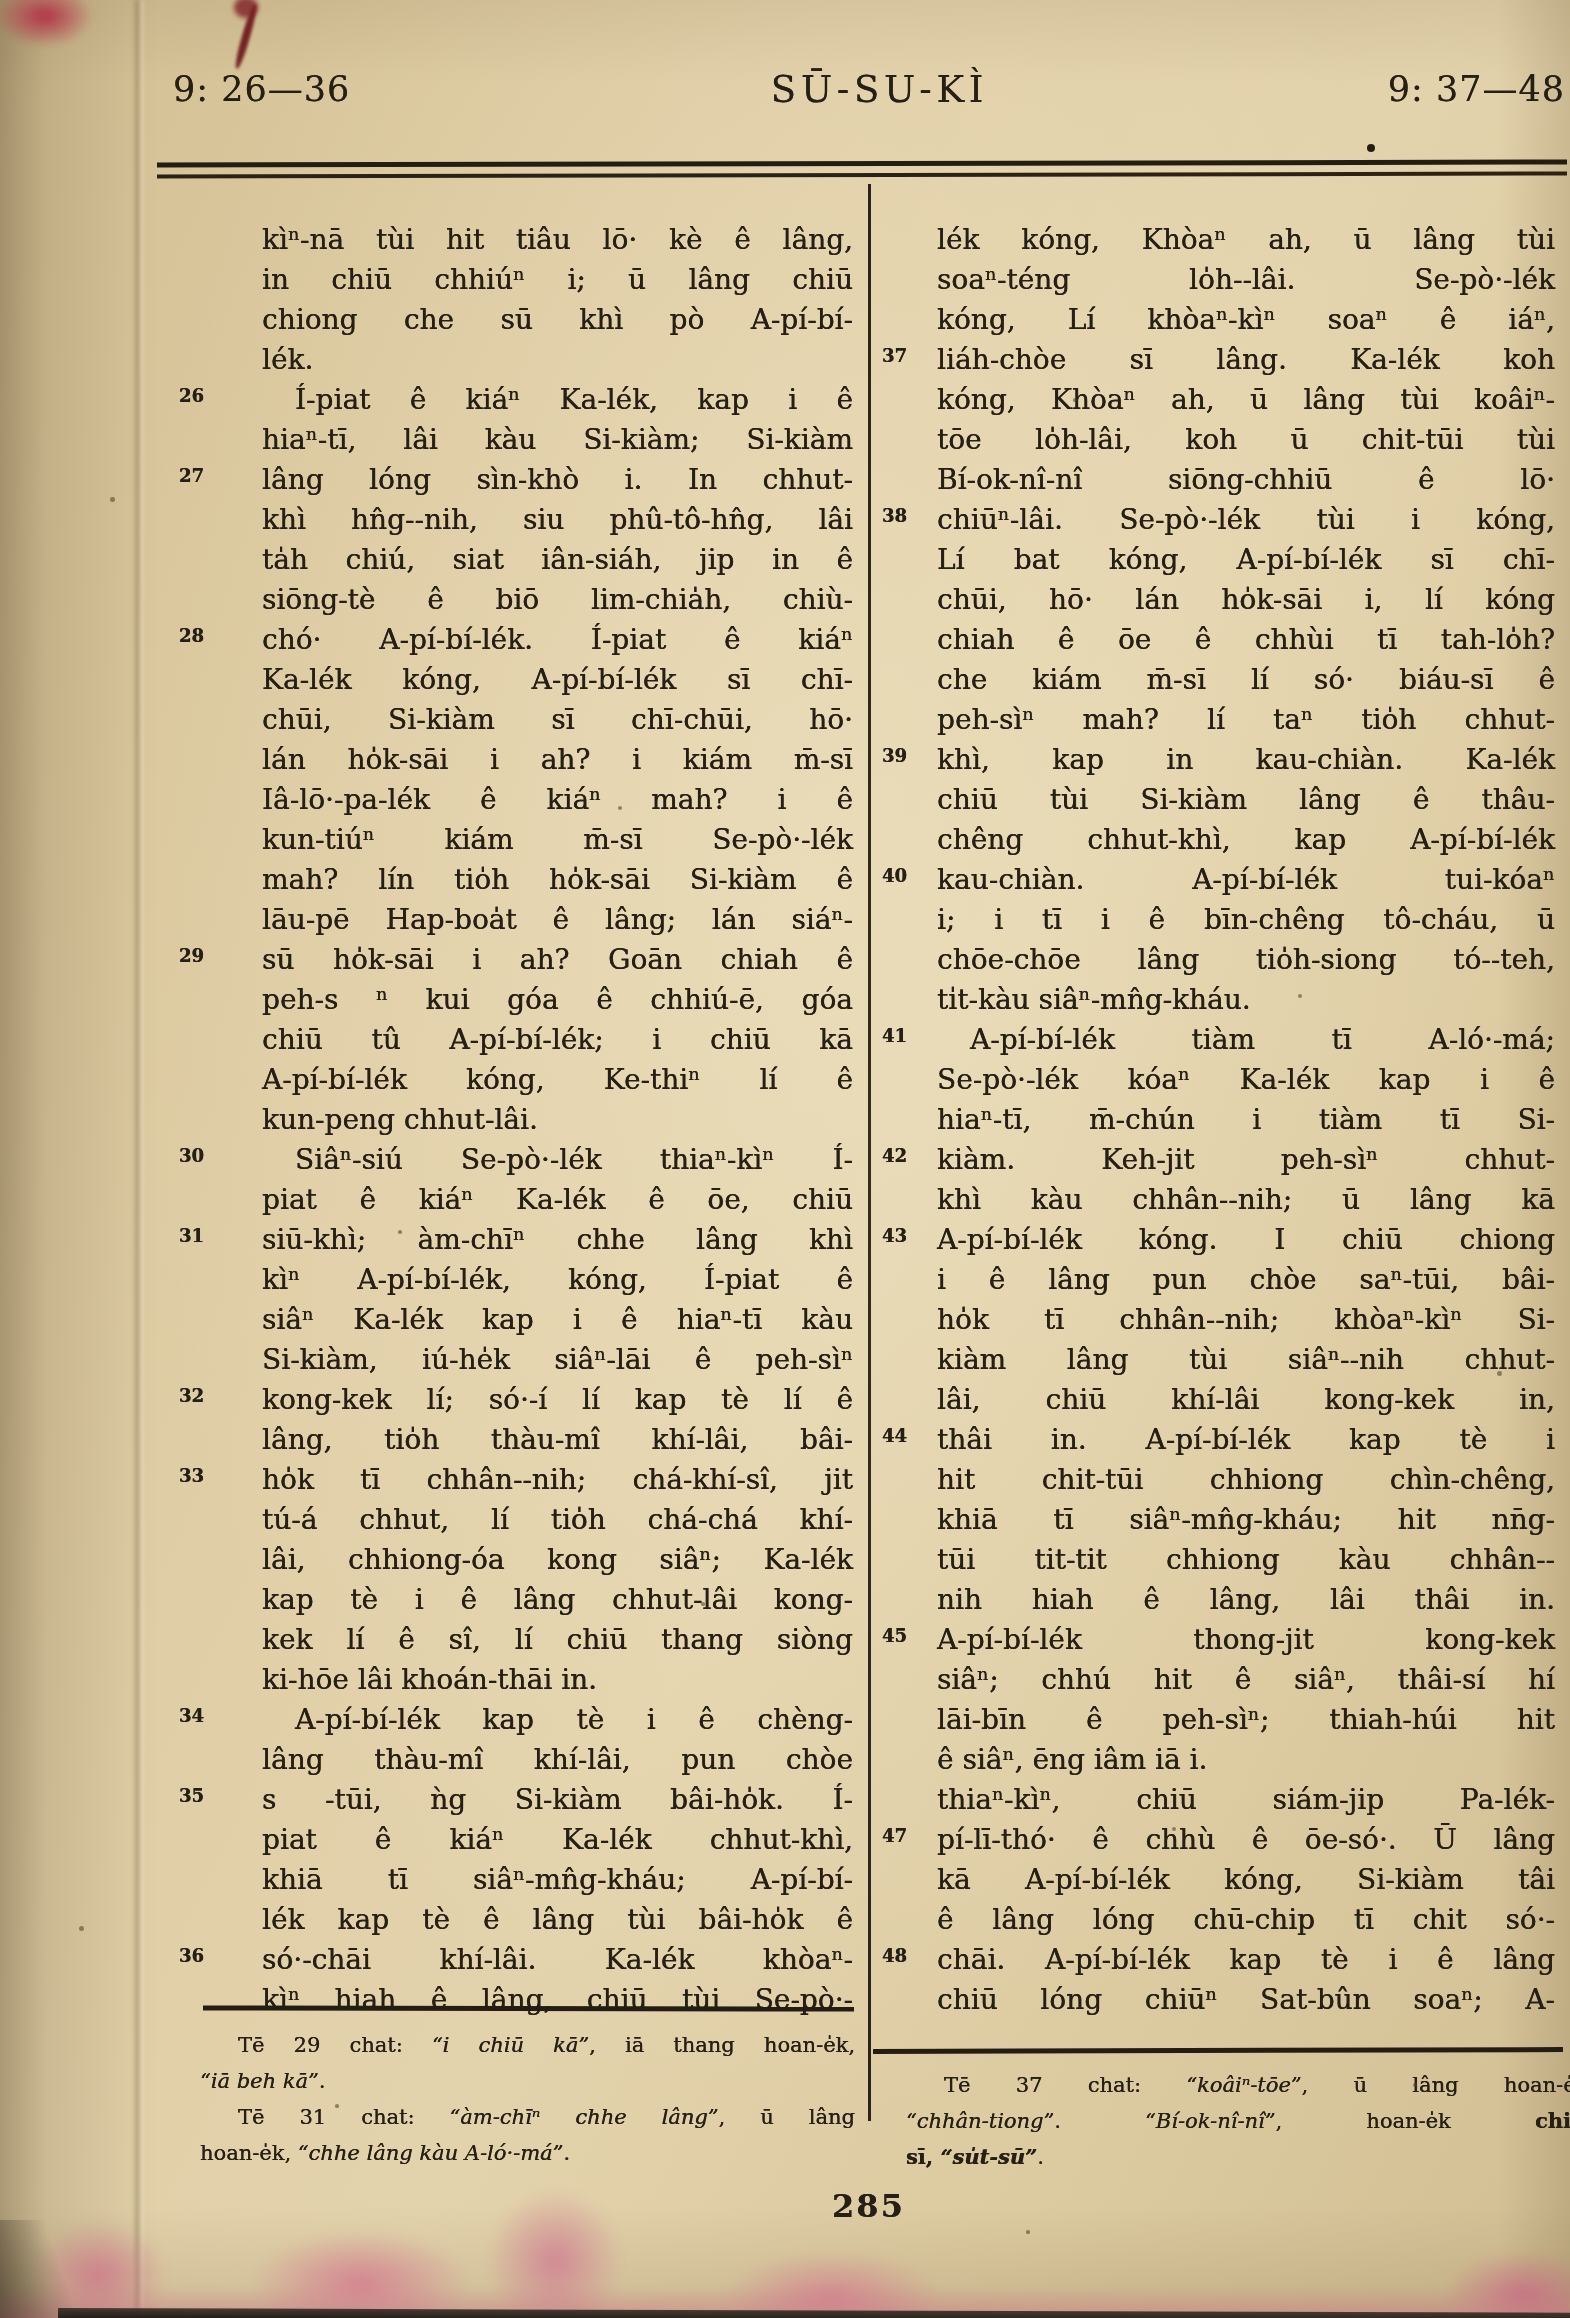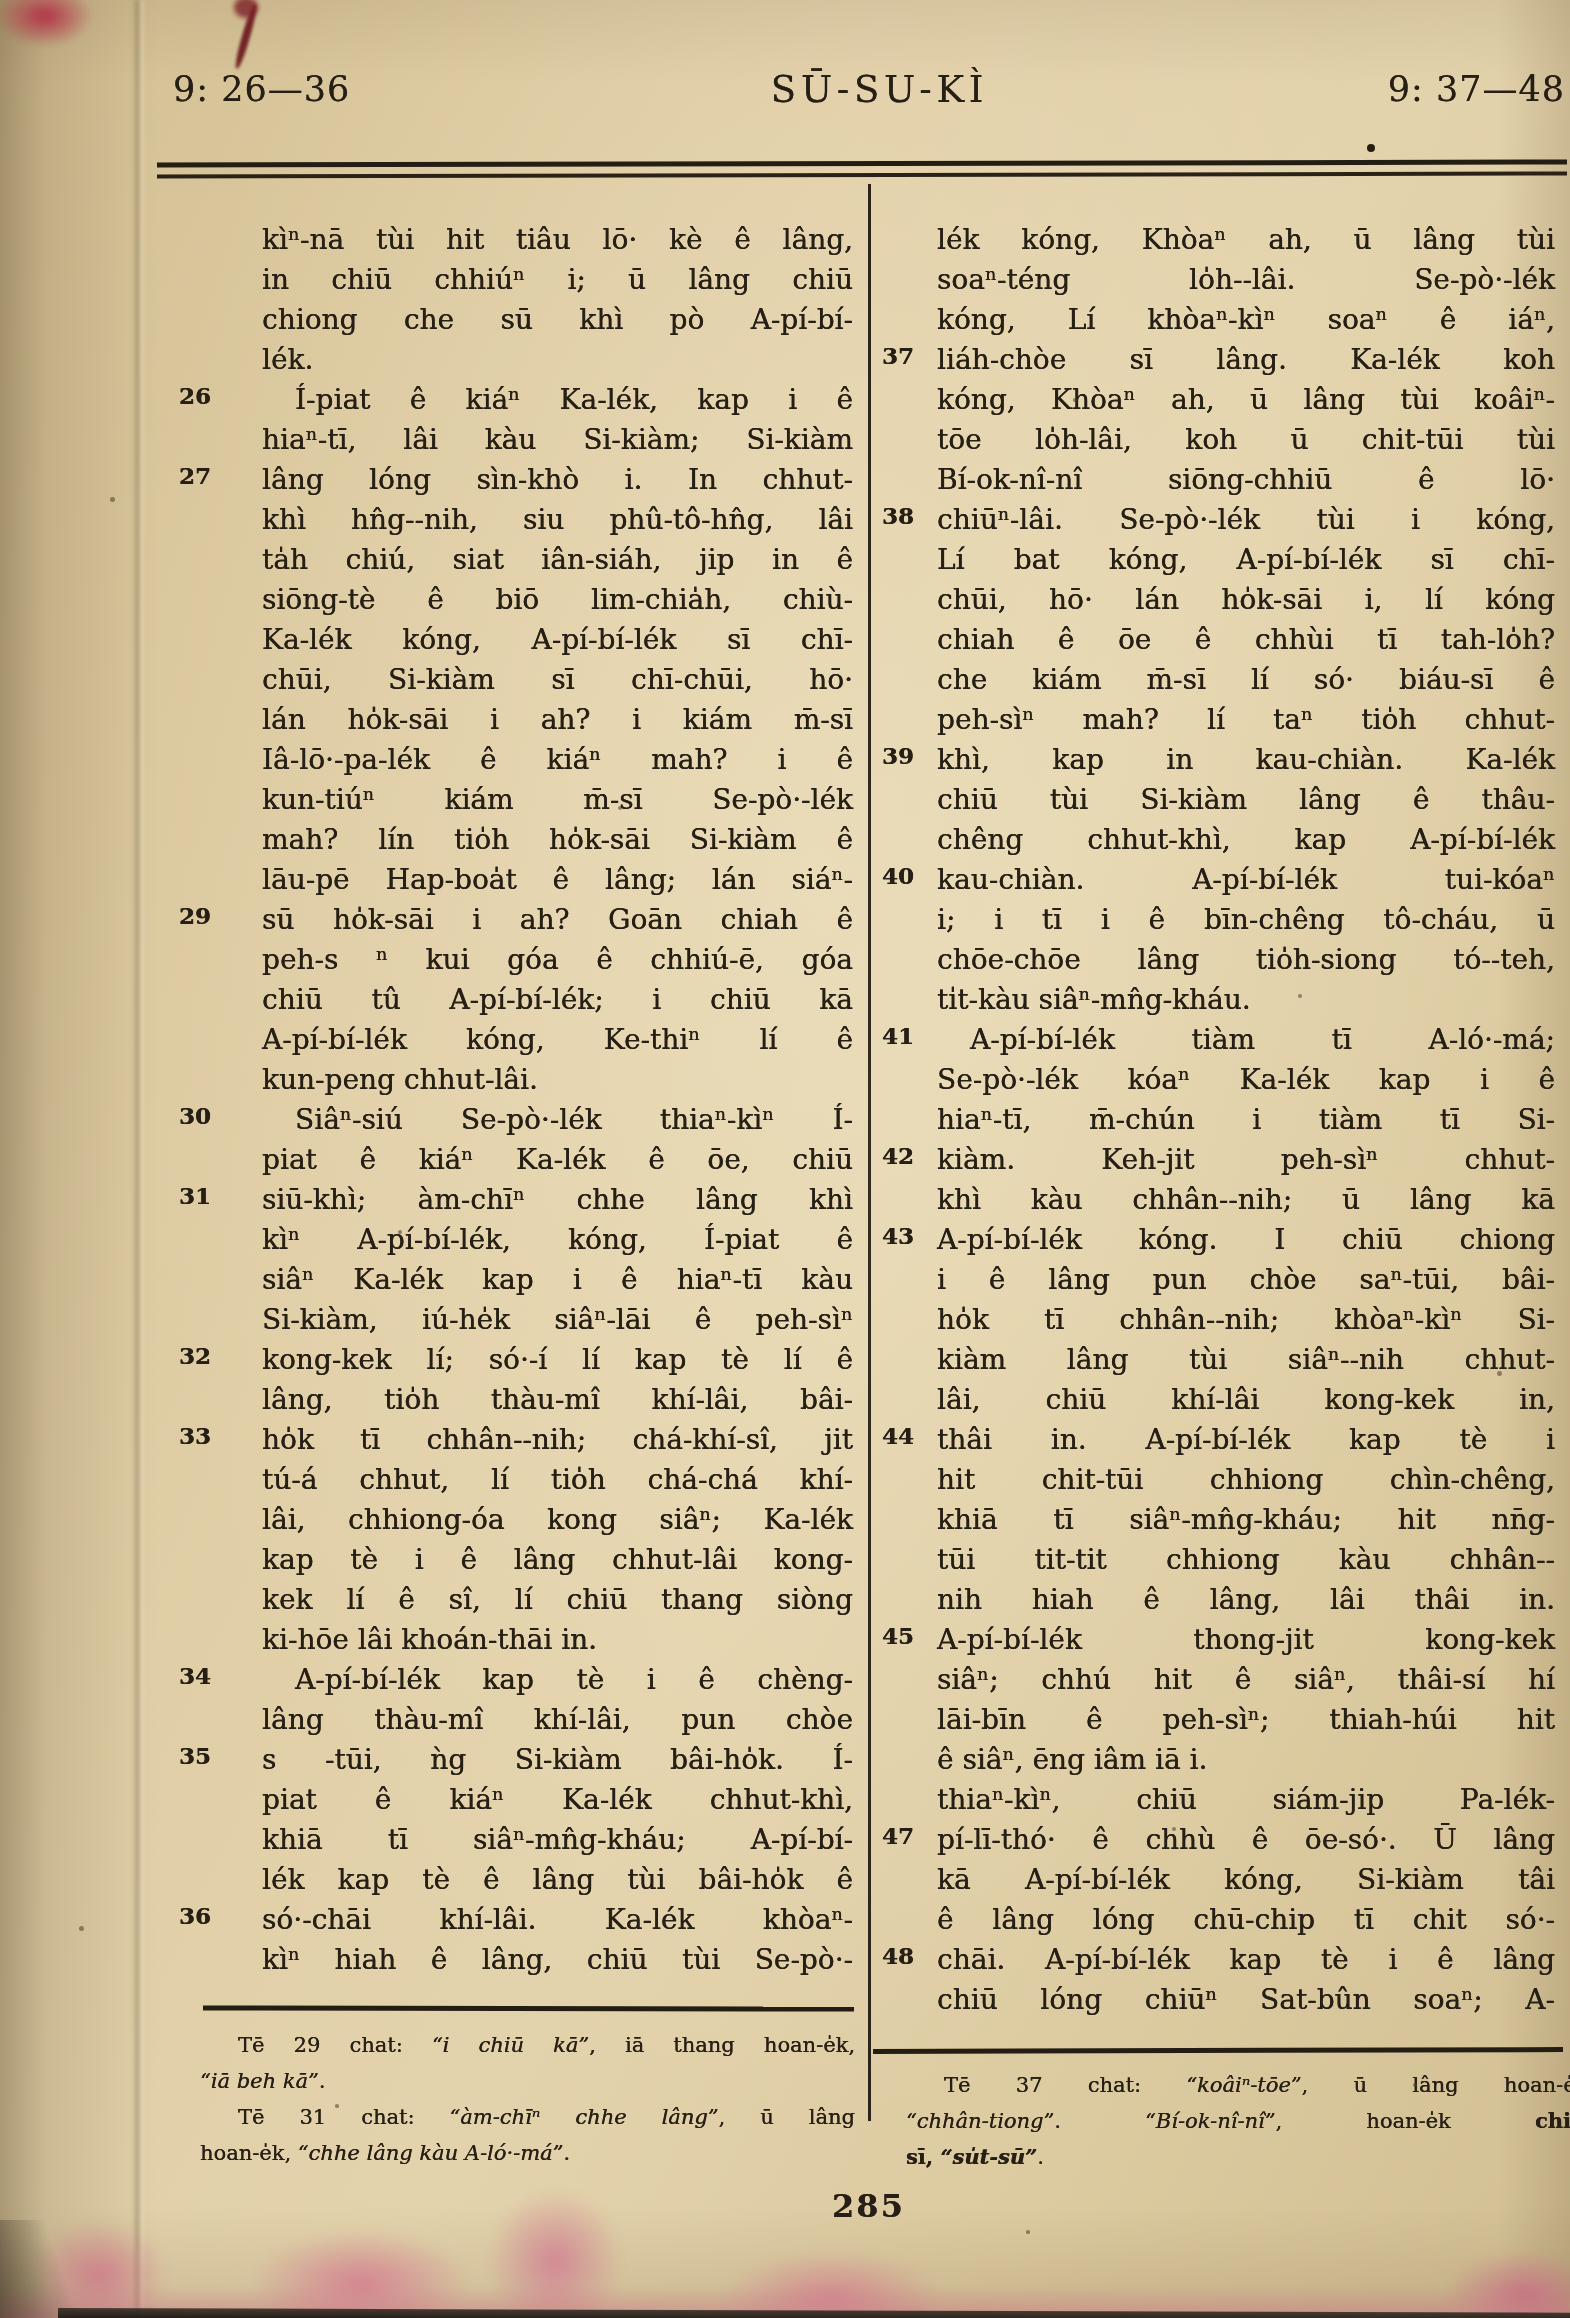--- a/index.html
+++ b/index.html
@@ -31,21 +31,21 @@
     background:linear-gradient(#2c241a 0%,#352c20 50%,#2c241a 100%);}
   
   .col{position:absolute;top:220px;}
   #col-left{left:262px;width:591px;}
   #col-right{left:937px;width:618px;}
   .line{position:relative;height:40px;line-height:40px;font-size:28px;
     text-align:justify;text-align-last:justify;text-justify:inter-word;
     text-shadow:0.3px 0 0 rgba(32,24,14,.8), 0 0 0.5px rgba(32,24,14,.45);}
   .line.end{text-align-last:left;}
   .line.indent{text-indent:33px;}
-  .verse{position:absolute;top:-4.2px;font-size:23px;font-weight:bold;line-height:40px;
+  .verse{position:absolute;top:-4.2px;font-size:18px;font-weight:bold;line-height:40px;
     text-indent:0;text-align:left;}
   #col-left .verse{left:-83px;width:68px;}
   #col-right .verse{left:-55px;width:52px;}
   
   .fnrule{position:absolute;height:4.7px;background:#241d13;}
   #fnrule-left{left:203px;top:2006px;width:651px;transform:rotate(.1deg);}
   #fnrule-right{left:873px;top:2048px;width:690px;transform:rotate(-.15deg);}
   .fn{position:absolute;}
   #fn-left{left:200px;top:2027px;width:655px;}
   #fn-right{left:906px;top:2067px;width:689px;}
@@ -95,20 +95,21 @@
       <div class="line"><span class="t">kìⁿ-nā tùi hit tiâu lō· kè ê lâng,</span></div>
       <div class="line"><span class="t">in chiū chhiúⁿ i; ū lâng chiū</span></div>
       <div class="line"><span class="t">chiong che sū khì pò A-pí-bí-</span></div>
       <div class="line end"><span class="t">lék.</span></div>
       <div class="line indent"><span class="verse">26</span><span class="t">Í-piat ê kiáⁿ Ka-lék, kap i ê</span></div>
       <div class="line"><span class="t">hiaⁿ-tī, lâi kàu Si-kiàm; Si-kiàm</span></div>
       <div class="line"><span class="verse">27</span><span class="t">lâng lóng sìn-khò i.  In chhut-</span></div>
       <div class="line"><span class="t">khì hn̂g--nih, siu phû-tô-hn̂g, lâi</span></div>
       <div class="line"><span class="t">ta̍h chiú, siat iân-siáh, jip in ê</span></div>
       <div class="line"><span class="t">siōng-tè ê biō lim-chia̍h, chiù-</span></div>
+      <div class="line"><span class="verse">28</span><span class="t">chó· A-pí-bí-lék.  Í-piat ê kiáⁿ</span></div>
       <div class="line"><span class="t">Ka-lék kóng, A-pí-bí-lék sī chī-</span></div>
       <div class="line"><span class="t">chūi, Si-kiàm sī chī-chūi, hō·</span></div>
       <div class="line"><span class="t">lán ho̍k-sāi i ah? i kiám m̄-sī</span></div>
       <div class="line"><span class="t">Iâ-lō·-pa-lék ê kiáⁿ mah? i ê</span></div>
       <div class="line"><span class="t">kun-tiúⁿ kiám m̄-sī Se-pò·-lék</span></div>
       <div class="line"><span class="t">mah? lín tio̍h ho̍k-sāi Si-kiàm ê</span></div>
       <div class="line"><span class="t">lāu-pē Hap-boa̍t ê lâng; lán siáⁿ-</span></div>
       <div class="line"><span class="verse">29</span><span class="t">sū ho̍k-sāi i ah?  Goān chiah ê</span></div>
       <div class="line"><span class="t">peh-s ⁿ kui góa ê chhiú-ē, góa</span></div>
       <div class="line"><span class="t">chiū tû A-pí-bí-lék; i chiū kā</span></div>

